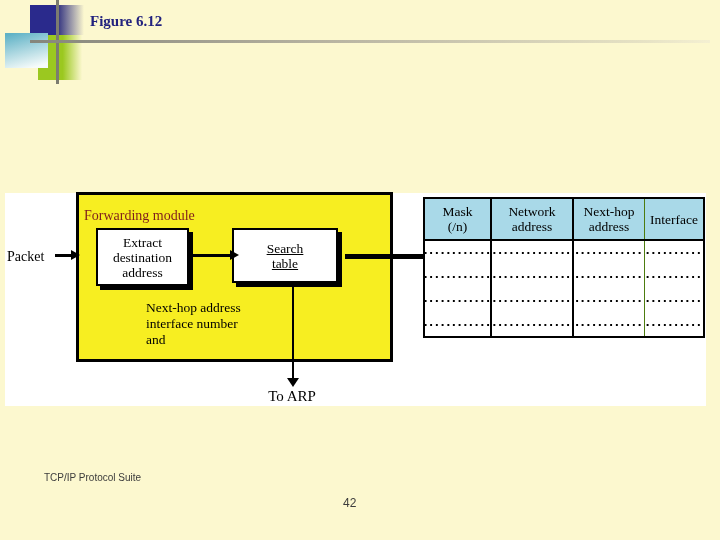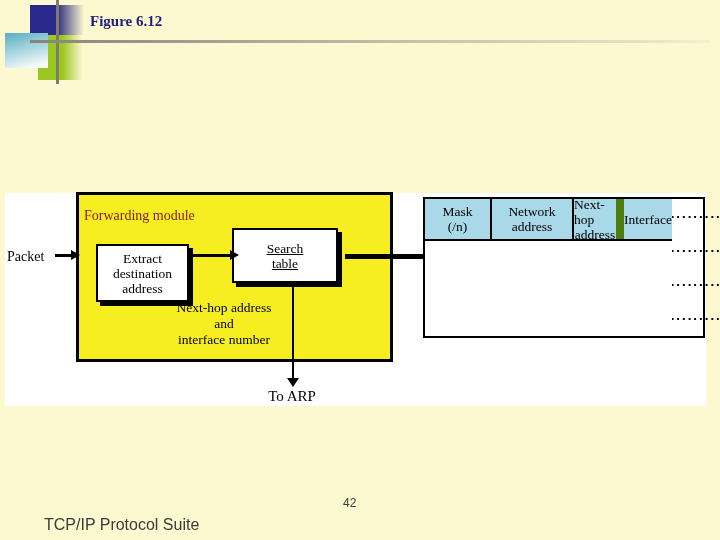--- a/index.html
+++ b/index.html
@@ -22,62 +22,62 @@
 
   .panel { position:absolute; left:5px; top:193px; width:701px; height:213px; background:#ffffff; }
 
   .module-box   { position:absolute; left:76px; top:192px; width:317px; height:170px;
                   background:#f7ee21; border:3px solid #000; }
   .module-title { position:absolute; left:84px; top:208px; font-size:14px; color:#7f1d1d; }
 
   .proc-box { position:absolute; background:#fff; border:2px solid #000; box-shadow:4px 4px 0 0 #000;
               display:flex; flex-direction:column; align-items:center; justify-content:center;
               font-size:13.5px; line-height:15px; text-align:center; color:#000; }
-  .extract-box { left:96px;  top:244px; width:93px;  height:58px; }
+  .extract-box { left:96px;  top:228px; width:93px;  height:58px; }
   .search-box  { left:232px; top:228px; width:106px; height:55px;text-decoration:underline; }
 
   .packet-label { position:absolute; left:7px; top:249px; font-size:14px; color:#000; }
 
   .hline3 { position:absolute; height:3px; background:#000; }
   .packet-line  { left:55px;  top:254px; width:16px; }
   .extract-line { left:189px; top:254px; width:41px; }
   .thick-line   { position:absolute; left:345px; top:254px; width:78px; height:5px; background:#000; }
   .tri-right { position:absolute; width:0; height:0;
                border-top:5.5px solid transparent; border-bottom:5.5px solid transparent;
                border-left:9px solid #000; }
   .packet-head  { left:71px;  top:250px; }
   .extract-head { left:230px; top:250px; }
   .diag-vline { position:absolute; left:292px; top:283px; width:2px; height:95px; background:#000; }
   .down-head  { position:absolute; left:287px; top:378px; width:0; height:0;
                 border-left:6px solid transparent; border-right:6px solid transparent;
                 border-top:9px solid #000; }
 
-  .output-note { position:absolute; left:146px; top:300px; width:156px; text-align:center;
+  .output-note { position:absolute; left:146px; top:300px; width:156px; 
                  font-size:13.5px; line-height:16px; color:#000; }
   .to-arp { position:absolute; left:251px; top:388px; width:82px; text-align:center;
             font-size:15px; color:#000; }
 
   
   .routing-table { position:absolute; left:423px; top:197px; width:282px; height:141px;
-                   border:2px solid #000; background:#fff; display:flex; flex-direction:row; }
+                   border:2px solid #000; background:#fff; display:flex; flex-direction:column; }
   .rt-header { display:flex; height:42px; background:#a9d9e8; border-bottom:2px solid #000; }
   .rt-hcell  { display:flex; flex-direction:column; align-items:center; justify-content:center;
                font-size:13.5px; line-height:15px; color:#000; }
   .rt-body { flex:1; display:flex; flex-direction:column; }
   .rt-row  { flex:1; display:flex; }
   .rt-cell { display:flex; align-items:center; justify-content:center; overflow:hidden; }
   .c1 { width:67px; border-right:2px solid #000; }
   .c2 { width:82px; border-right:2px solid #000; }
-  .c3 { width:50px; border-right:8px solid #4d7c0f; }
+  .c3 { width:71px; border-right:1px solid #4d7c0f; }
   .c4 { flex:1; }
   .dots { font-family:"DejaVu Sans", sans-serif; font-size:11px; font-weight:bold;
           letter-spacing:1.5px; color:#000; transform:translateY(-2px); white-space:nowrap; }
 
-  .footer-left { position:absolute; left:44px;  top:516px; font-family:"Liberation Sans", sans-serif;
-                 font-size:16px; color:#3c3c3c; }
+  .footer-left { position:absolute; left:44px;  top:472px; font-family:"Liberation Sans", sans-serif;
+                 font-size:10px; color:#3c3c3c; }
   .page-number { position:absolute; left:343px; top:496px; font-family:"Liberation Sans", sans-serif;
                  font-size:12px; color:#3c3c3c; }
 </style>
 </head>
 <body>
 
 <div class="slide">
 
   <div class="deco deco-navy"></div>
   <div class="deco deco-navy-fade"></div>
@@ -111,22 +111,22 @@
   <div class="hline3 extract-line"></div>
   <div class="tri-right extract-head"></div>
 
   <div class="thick-line"></div>
 
   <div class="diag-vline"></div>
   <div class="down-head"></div>
 
   <div class="output-note">
     <div>Next-hop address</div>
+    <div>interface number</div>
     <div>and</div>
-    <div>interface number</div>
   </div>
 
   <div class="to-arp">To ARP</div>
 
   <div class="routing-table">
     <div class="rt-header">
       <div class="rt-hcell c1">
         <span>Mask</span>
         <span>(/n)</span>
       </div>

